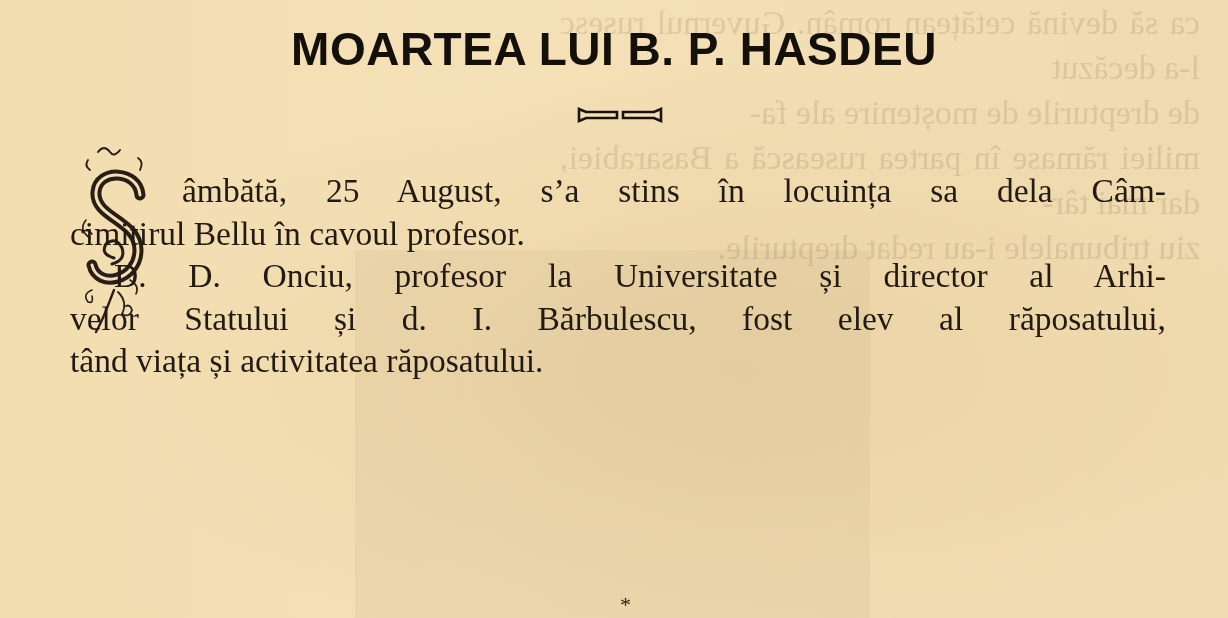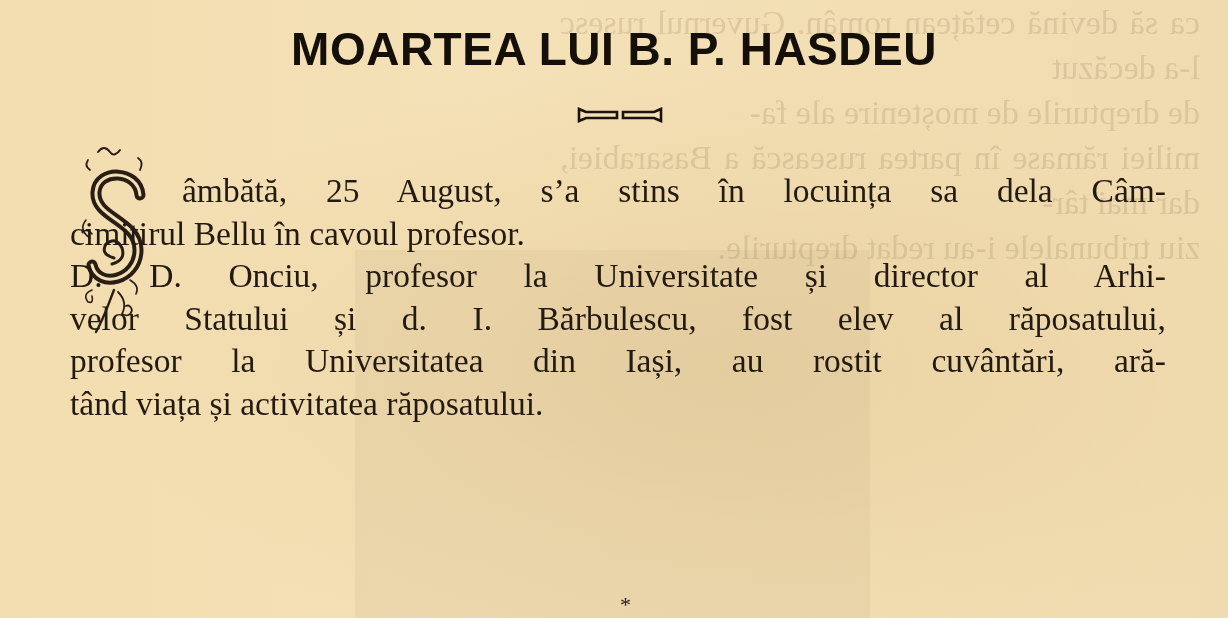--- a/index.html
+++ b/index.html
@@ -12,21 +12,21 @@
   .ghost{position:absolute;left:560px;top:0;width:640px;color:rgba(120,100,70,0.18);
     font-size:34px;line-height:45px;transform:scaleX(-1);text-align:justify;}
   .title{position:absolute;left:0;top:22px;width:1228px;text-align:center;
     font-family:"Liberation Sans","DejaVu Sans",sans-serif;font-weight:bold;font-size:46px;
     letter-spacing:0.5px;color:#150f0a;}
   .ornament{position:absolute;left:576px;top:105px;width:88px;height:20px;}
   .body{position:absolute;left:70px;top:170px;width:1096px;font-size:33.5px;line-height:42.5px;}
   .line{display:block;white-space:nowrap;text-align:justify;text-align-last:justify;height:42.5px;}
   .indent-drop{margin-left:112px;font-family:Liberation Serif, serif;}
   .last{text-align-last:left;}
-  .para-indent{}
+  .para-indent{margin-left:44px;}
   .dropcap{position:absolute;left:78px;top:140px;width:80px;height:200px;}
   .star{position:absolute;left:620px;top:592px;font-size:22px;color:#2a2018;}
 </style>
 </head>
 <body>
 
 <div class="bleed"></div>
 <div class="ghost">
   <div>ca să devină cetățean român. Guvernul rusesc l-a decăzut</div>
   <div>de drepturile de moștenire ale fa-</div>
@@ -61,18 +61,17 @@
 </svg>
 
 <div class="body">
   <div>
     <span class="line indent-drop">âmbătă, 25 August, s’a stins în locuința sa dela Câm-</span>
     <span class="line last">cimitirul Bellu în cavoul profesor.</span>
   </div>
   <div>
     <span class="line para-indent">D. D. Onciu, profesor la Universitate și director al Arhi-</span>
     <span class="line">velor Statului și d. I. Bărbulescu, fost elev al răposatului,</span>
-    <span class="line">profesor la Universitatea din Iași, au rostit cuvântări, ară-</span>
     <span class="line last">tând viața și activitatea răposatului.</span>
   </div>
 </div>
 
 <div class="star">*</div>
 
 </body></html>

